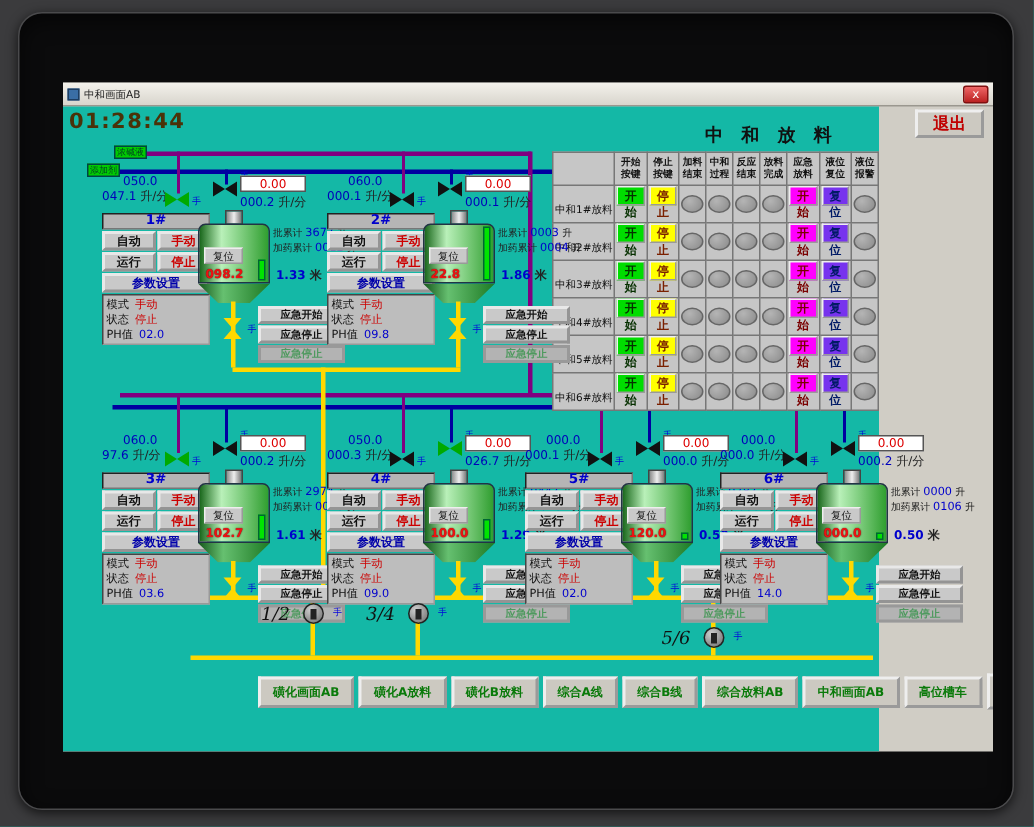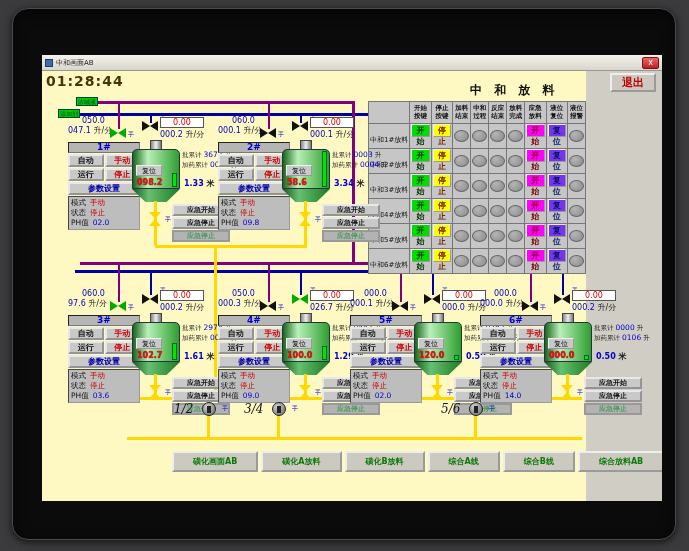--- a/index.html
+++ b/index.html
@@ -6,21 +6,21 @@
   html,body{width:689px;height:551px;background:#3b3b3d;overflow:hidden;}
   #stage{position:relative;width:689px;height:551px;}
   #bezel{position:absolute;left:12px;top:8px;width:664px;height:532px;background:#0b0b0c;border:1px solid #4a4a4c;border-radius:16px;box-shadow:0 4px 14px rgba(0,0,0,.6) inset,0 2px 8px rgba(0,0,0,.7);}
   #screen{position:absolute;left:42px;top:55px;width:620px;height:446px;background:#d0cdc5;overflow:hidden;}
   
   #titlebar{position:absolute;left:0;top:0;width:620px;height:16px;background:linear-gradient(#f4f2ec,#d8d5cd);border-bottom:1px solid #9a978f;display:flex;align-items:center;padding:0 3px;}
   #winicon{width:8px;height:8px;background:#3a6ea5;border:1px solid #1d3d61;margin-right:3px;}
   #wintitle{font-size:7px;color:#222;flex:1;}
   #closebtn{width:17px;height:12px;background:linear-gradient(#e66,#b22);border:1px solid #801010;border-radius:2px;color:#fff;font-size:8px;line-height:10px;text-align:center;cursor:pointer;}
   
-  #content{position:absolute;left:0;top:16px;width:544px;height:430px;background:#fef9c3;}
+  #content{position:absolute;left:0;top:16px;width:544px;height:430px;background:#14b8a6;}
   .abs{position:absolute;}
   #clock{left:4px;top:2px;font-size:14px;font-weight:bold;color:#4a3208;letter-spacing:1px;}
   #maintitle{left:150px;top:3px;width:230px;text-align:center;font-size:15px;font-weight:900;color:#000;text-shadow:.6px 0 #000;}
   #tabletitle{left:428px;top:11px;font-size:12px;font-weight:bold;letter-spacing:4px;color:#111;font-family:"DejaVu Serif",serif;}
   #exitbtn{left:568px;top:2px;width:46px;height:19px;background:#ccc9c1;border:2px outset #eee;color:#c00000;font-weight:bold;font-size:11px;text-align:center;line-height:15px;cursor:pointer;}
   .supplytag{background:#00cc00;border:1px solid #044;color:#042;font-size:6px;line-height:8px;padding:0 1px;height:9px;}
   
   .pipe{position:absolute;}
   .pp{background:#800080;} .pb{background:#0000a0;} .py{background:#ffd800;}
   
@@ -79,21 +79,21 @@
   .t-reset{background:#7733ee;color:#001a66;}
   .ind{width:15px;height:12px;border-radius:50%;background:radial-gradient(circle at 35% 30%,#b5b5b5,#8a8a8a);border:1px solid #666;margin:0 auto;}
   
   .pumpunit{position:absolute;width:70px;height:14px;}
   .plabel{position:absolute;left:0;top:0;font-family:"DejaVu Serif",serif;font-style:italic;font-size:12px;color:#111;}
   .pump{position:absolute;left:28px;top:0;width:14px;height:14px;border-radius:50%;background:radial-gradient(circle at 35% 30%,#cfcfcf,#6a6a6a);border:1px solid #222;}
   .pump:after{content:"";position:absolute;left:4px;top:3px;width:4px;height:7px;background:#222;}
   .pumpunit .hand{position:absolute;left:48px;top:2px;}
   
   #nav{left:130px;top:378px;display:flex;gap:3px;align-items:center;}
-  .navbtn{height:21px;background:#ccc9c1;border:2px outset #eee;font-size:8px;font-weight:bold;color:#0a7a0a;padding:0 19px;line-height:17px;cursor:pointer;white-space:nowrap;}
+  .navbtn{height:21px;background:#ccc9c1;border:2px outset #eee;font-size:8px;font-weight:bold;color:#0a7a0a;padding:0 8px;line-height:17px;cursor:pointer;white-space:nowrap;}
   .navbtn.red{color:#cc0000;font-size:10px;height:24px;line-height:20px;}
 </style>
 </head>
 <body>
 
 <div id="stage">
   <div id="bezel"></div>
   <div id="screen">
     <div id="titlebar">
       <span id="winicon"></span>
@@ -417,24 +417,24 @@
         <div class="inf">
                 <span>PH值</span>
                 <span class="blue">09.8</span>
               </div>
       </div>
     </div>
     <div class="nozzle"></div>
     <div class="tank">
       <div class="lvl" style="height: 95%;"></div>
       <button class="tkbtn">复位</button>
-      <div class="tkval">58.6</div>
+      <div class="tkval">22.8</div>
     </div>
     <div class="tcone"></div>
-    <div class="lvltxt"><span>3.34</span> <span class="u">米</span></div>
+    <div class="lvltxt"><span>1.86</span> <span class="u">米</span></div>
     <div class="tot tot1"><span>批累计</span> <span class="v">0003</span> <span class="u">升</span></div>
     <div class="tot tot2"><span>加药累计</span> <span class="v">0004</span> <span class="u">升</span></div>
     <div class="dpipe" style="height: 44px;"></div>
     <div class="yvalve">
             <i class="tt"></i>
             <i class="tb"></i>
           </div>
     <span class="hand h3">手</span>
     <div class="emg">
       <button class="ebtn">应急开始</button>
@@ -704,20 +704,20 @@
     <div class="pump"></div>
     <span class="hand">手</span>
   </div>
 
   <div class="pumpunit" style="left: 202px; top: 331px;">
     <span class="plabel">3/4</span>
     <div class="pump"></div>
     <span class="hand">手</span>
   </div>
 
-  <div class="pumpunit" style="left: 399px; top: 331px;">
+  <div class="pumpunit" style="left: 399px; top: 347px;">
     <span class="plabel">5/6</span>
     <div class="pump"></div>
     <span class="hand">手</span>
   </div>
 </div>
   </div>
 </div>
 
 </body></html>

